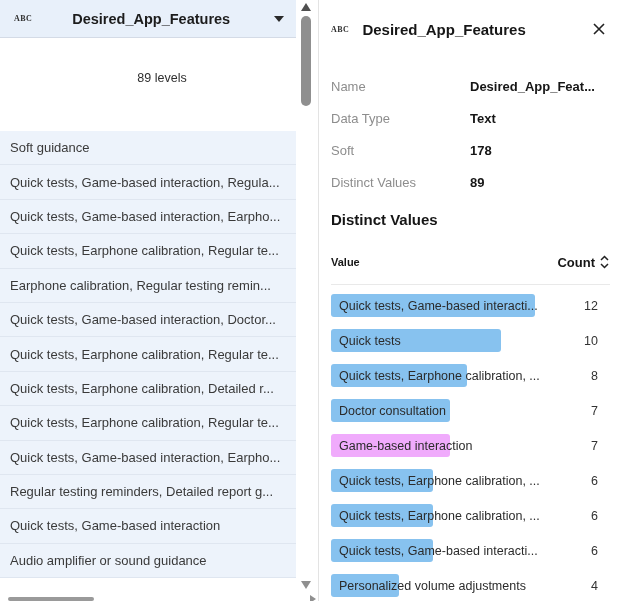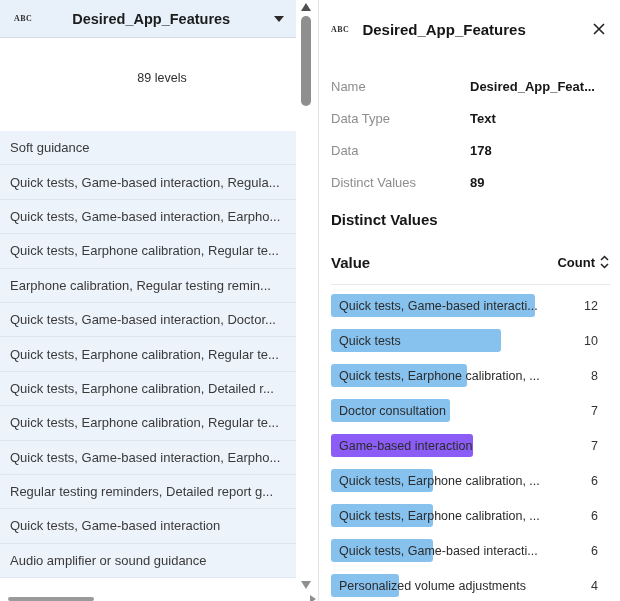--- a/index.html
+++ b/index.html
@@ -51,21 +51,21 @@
     white-space:nowrap; overflow:hidden; }
   .close-btn { flex:none; width:22px; height:22px; display:flex; align-items:center;
     justify-content:center; cursor:pointer; }
   .field-list { margin-top:26px; }
   .field-row { height:32px; display:flex; align-items:center; }
   .field-label { width:139px; flex:none; font-size:13px; color:#8d8d8d; }
   .field-value { font-weight:700; font-size:13px; color:#161616; white-space:nowrap; overflow:hidden; }
   .section-title { margin-top:10px; height:24px; line-height:24px; font-weight:700;
     font-size:15px; color:#161616; }
   .table-header { margin-top:16px; height:28px; display:flex; align-items:center; }
-  .th-value { font-weight:700; font-size:15px; color:#161616; }
+  .th-value { font-weight:700; font-size:11px; color:#161616; }
   .th-count-wrap { margin-left:auto; display:flex; align-items:center; cursor:pointer; }
   .th-count { font-weight:700; font-size:13px; color:#161616; }
   .sort-icon { margin-left:4px; display:flex; }
   .table-divider { margin-top:8px; height:1px; background:#e9e9e9; }
   .trows { padding-top:3px; }
   .trow { height:35px; display:flex; align-items:center; }
   .tbar { flex:none; height:23px; background:#87c2ef; border-radius:3px;
     display:flex; align-items:center; padding-left:8px; white-space:nowrap; overflow:visible; }
   .tbar-label { font-size:12.5px; color:#2b2b2b; white-space:nowrap; }
   .tcount { margin-left:auto; margin-right:12px; font-size:12.5px; color:#333;
@@ -122,21 +122,21 @@
     <div class="field-list">
         <div class="field-row">
           <span class="field-label">Name</span>
           <span class="field-value">Desired_App_Feat...</span>
         </div>
         <div class="field-row">
           <span class="field-label">Data Type</span>
           <span class="field-value">Text</span>
         </div>
         <div class="field-row">
-          <span class="field-label">Data</span>
+          <span class="field-label">Soft</span>
           <span class="field-value">178</span>
         </div>
         <div class="field-row">
           <span class="field-label">Distinct Values</span>
           <span class="field-value">89</span>
         </div>
       </div>
 
     <div class="section-title">Distinct Values</div>
 
@@ -172,21 +172,21 @@
           </div>
           <span class="tcount">8</span>
         </div>
         <div class="trow">
           <div class="tbar" style="width: 119px; background: rgb(135, 194, 239);">
             <span class="tbar-label">Doctor consultation</span>
           </div>
           <span class="tcount">7</span>
         </div>
         <div class="trow">
-          <div class="tbar" style="width: 142px; background: #8b5cf6; text-align: right;">
+          <div class="tbar" style="width: 119px; background: #f0abfc; text-align: right;">
             <span class="tbar-label">Game-based interaction</span>
           </div>
           <span class="tcount">7</span>
         </div>
         <div class="trow">
           <div class="tbar" style="width: 102px; background: rgb(135, 194, 239);">
             <span class="tbar-label">Quick tests, Earphone calibration, ...</span>
           </div>
           <span class="tcount">6</span>
         </div>

